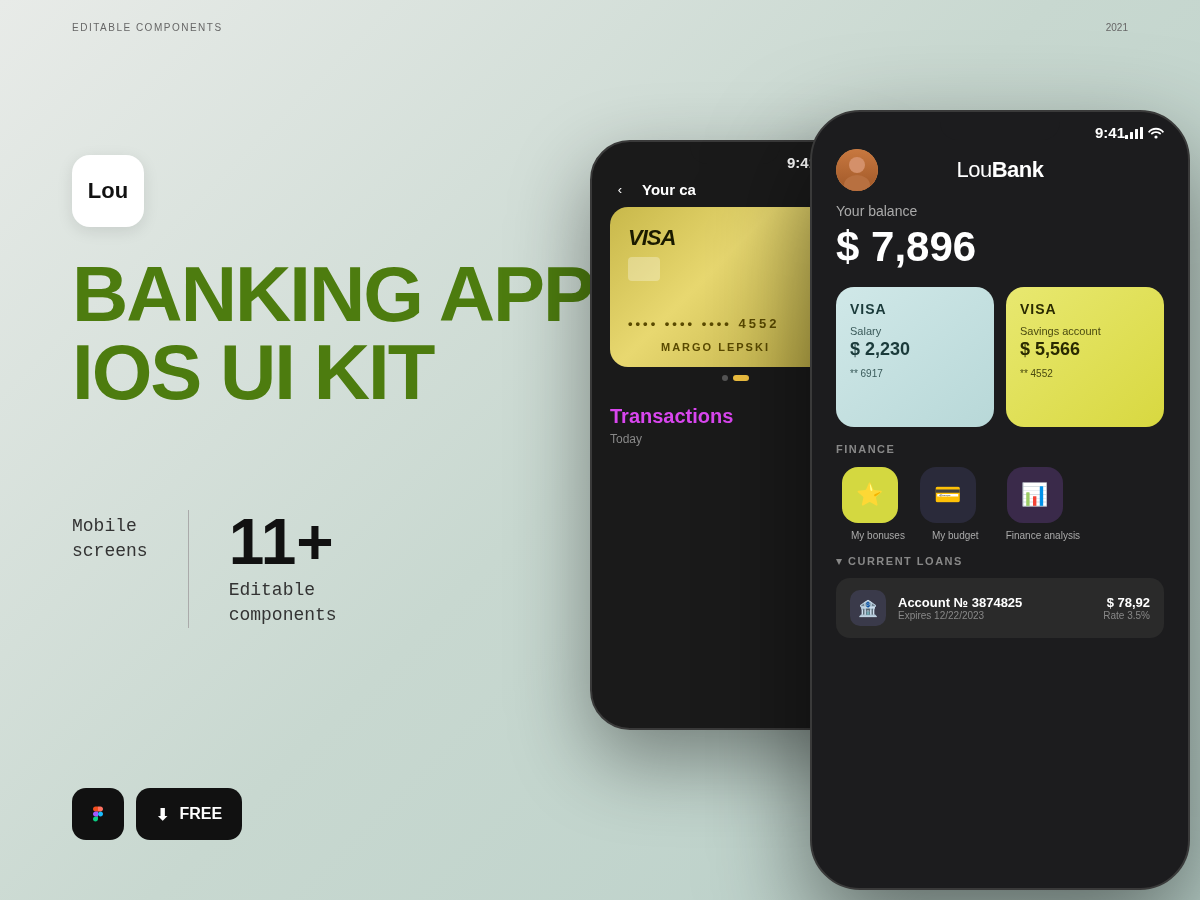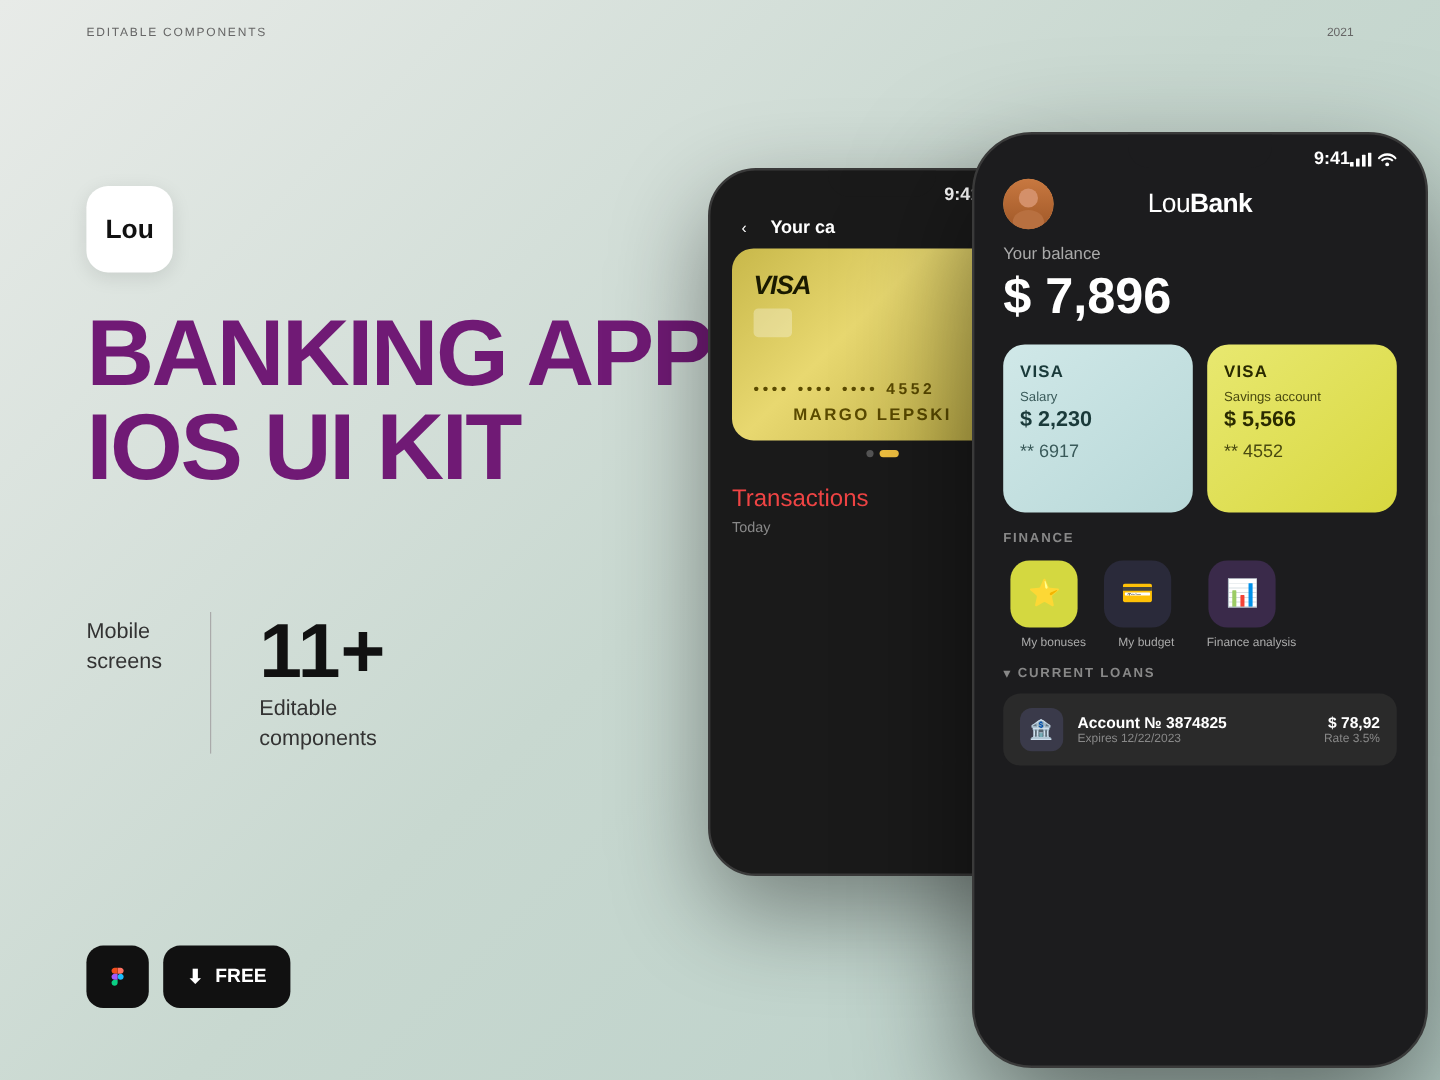--- a/index.html
+++ b/index.html
@@ -51,21 +51,21 @@
 
     
     .main-heading {
       position: absolute;
       top: 255px;
       left: 72px;
     }
     .main-heading h1 {
       font-size: 78px;
       font-weight: 800;
-      color: #701a75;
+      color: #4d7c0f;
       line-height: 1.0;
       letter-spacing: -2px;
     }
 
     
     .stats-row {
       position: absolute;
       top: 510px;
       left: 72px;
       display: flex;
@@ -83,20 +83,21 @@
       font-size: 64px;
       font-weight: 800;
       color: #111;
       line-height: 1.0;
     }
     .stat-label {
       font-size: 18px;
       color: #333;
       line-height: 1.4;
       margin-top: 4px;
+      font-family: Liberation Mono, monospace;
     }
 
     
     .bottom-buttons {
       position: absolute;
       bottom: 60px;
       left: 72px;
       display: flex;
       gap: 12px;
     }
@@ -233,34 +234,34 @@
       left: 18px;
       font-size: 13px;
       color: #5a4a00;
       letter-spacing: 2px;
       font-weight: 600;
     }
     .card-name-back {
       position: absolute;
       bottom: 14px;
       left: 18px;
-      font-size: 14px;
+      font-size: 11px;
       color: #5a4a00;
       letter-spacing: 2px;
       font-weight: 600;
       padding-left: 33px;
     }
 
     .back-transactions {
       padding: 16px 18px 0;
     }
     .back-transactions h3 {
       font-size: 20px;
-      font-weight: 400;
-      color: #ef4444;
+      font-weight: 700;
+      color: #d946ef;
       margin-bottom: 4px;
     }
     .back-transactions-label {
       font-size: 12px;
       color: #888;
       margin-bottom: 10px;
     }
 
     
     .front-phone-content {
@@ -318,21 +319,21 @@
     }
     .mini-card-yellow {
       background: linear-gradient(140deg, #e8e870 0%, #d8d840 100%);
     }
     .mini-card-visa { font-size: 14px; font-weight: 900; color: #1a3a3a; letter-spacing: 1px; margin-bottom: 8px; }
     .mini-card-yellow .mini-card-visa { color: #2a2a00; }
     .mini-card-type { font-size: 11px; color: #3a5a5a; margin-bottom: 2px; }
     .mini-card-yellow .mini-card-type { color: #4a4a10; }
     .mini-card-amount { font-size: 18px; font-weight: 800; color: #1a3a3a; margin-bottom: 8px; }
     .mini-card-yellow .mini-card-amount { color: #2a2a00; }
-    .mini-card-number { font-size: 15px; color: #3a5a5a; }
+    .mini-card-number { font-size: 10px; color: #3a5a5a; }
     .mini-card-yellow .mini-card-number { color: #4a4a10; }
 
     
     .finance-section { padding: 0 24px 12px; }
     .finance-title { font-size: 11px; color: #888; letter-spacing: 1.5px; margin-bottom: 12px; font-weight: 600; }
     .finance-icons-row { display: flex; gap: 12px; }
     .finance-icon-item {
       display: flex;
       flex-direction: column;
       align-items: center;

